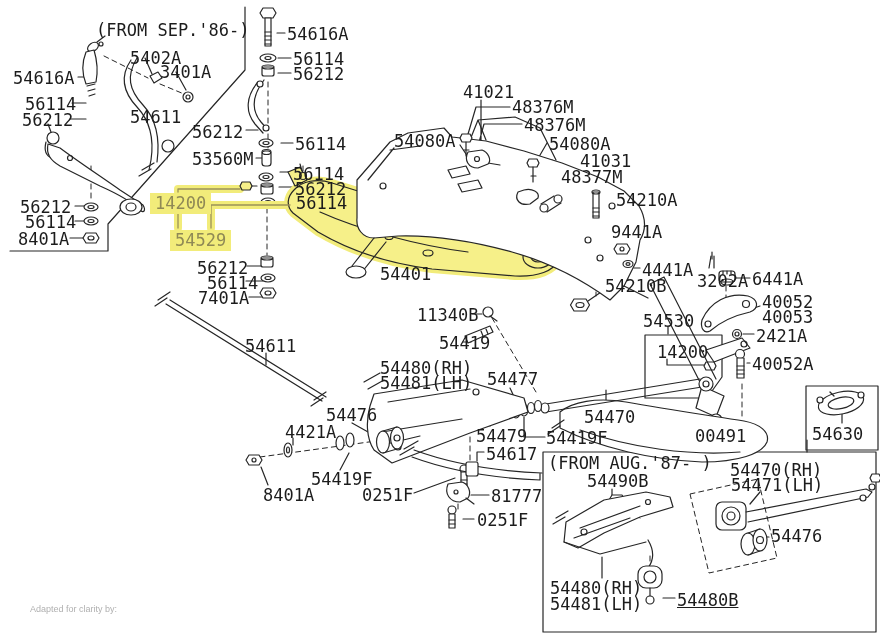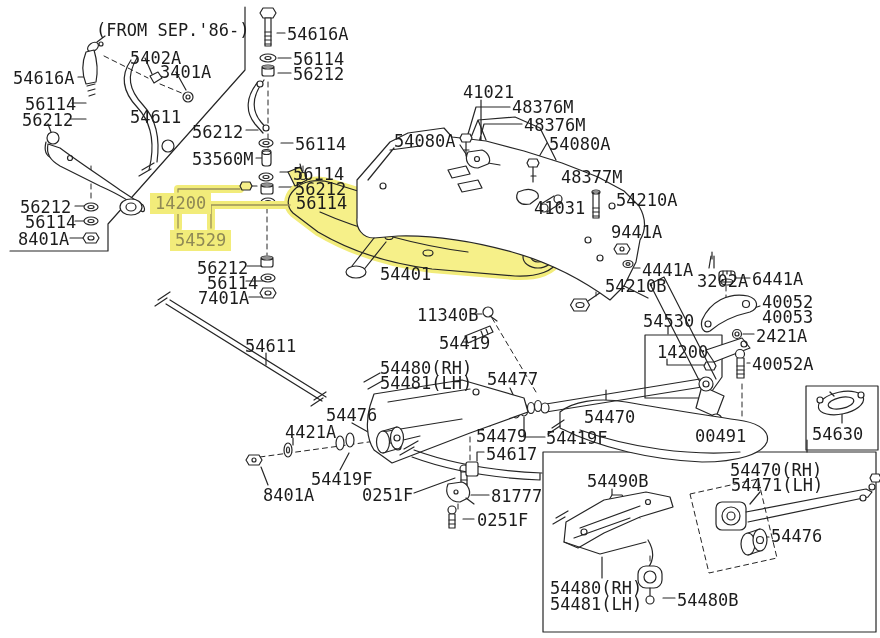--- a/index.html
+++ b/index.html
@@ -332,21 +332,21 @@
       <div class="lbl" style="left: 197px; top: 260px;">56212</div>
       <div class="lbl" style="left: 207px; top: 275px;">56114</div>
       <div class="lbl" style="left: 198px; top: 290px;">7401A</div>
       <div class="lbl" style="left: 245px; top: 338px;">54611</div>
       <div class="lbl" style="left: 380px; top: 266px;">54401</div>
       <div class="lbl" style="left: 463px; top: 84px;">41021</div>
       <div class="lbl" style="left: 512px; top: 99px;">48376M</div>
       <div class="lbl" style="left: 524px; top: 117px;">48376M</div>
       <div class="lbl" style="left: 394px; top: 133px;">54080A</div>
       <div class="lbl" style="left: 549px; top: 136px;">54080A</div>
-      <div class="lbl" style="left: 534px; top: 153px; margin-top: 47px;">41031</div>
+      <div class="lbl" style="left: 580px; top: 153px;">41031</div>
       <div class="lbl" style="left: 561px; top: 169px;">48377M</div>
       <div class="lbl" style="left: 616px; top: 192px; text-align: center;">54210A</div>
       <div class="lbl" style="left: 611px; top: 224px;">9441A</div>
       <div class="lbl" style="left: 642px; top: 262px;">4441A</div>
       <div class="lbl" style="left: 605px; top: 278px;">54210B</div>
       <div class="lbl" style="left: 417px; top: 307px;">11340B</div>
       <div class="lbl" style="left: 439px; top: 335px;">54419</div>
       <div class="lbl" style="left: 643px; top: 313px;">54530</div>
       <div class="lbl" style="left: 657px; top: 344px;">14200</div>
       <div class="lbl" style="left: 697px; top: 242px; margin-top: 31px;">3202A</div>
@@ -364,25 +364,27 @@
       <div class="lbl" style="left: 285px; top: 424px;">4421A</div>
       <div class="lbl" style="left: 311px; top: 471px;">54419F</div>
       <div class="lbl" style="left: 263px; top: 487px;">8401A</div>
       <div class="lbl" style="left: 362px; top: 487px;">0251F</div>
       <div class="lbl" style="left: 476px; top: 428px;">54479</div>
       <div class="lbl" style="left: 546px; top: 430px;">54419F</div>
       <div class="lbl" style="left: 486px; top: 446px;">54617</div>
       <div class="lbl" style="left: 491px; top: 488px;">81777</div>
       <div class="lbl" style="left: 477px; top: 512px;">0251F</div>
       <div class="lbl" style="left: 812px; top: 426px;">54630</div>
+      <div class="lbl" style="left: 548px; top: 455px;">(FROM AUG.'87-    )</div>
       <div class="lbl" style="left: 587px; top: 473px;">54490B</div>
       <div class="lbl" style="left: 730px; top: 462px;">54470(RH)</div>
       <div class="lbl" style="left: 731px; top: 477px;">54471(LH)</div>
       <div class="lbl" style="left: 771px; top: 528px;">54476</div>
       <div class="lbl" style="left: 550px; top: 580px;">54480(RH)</div>
       <div class="lbl" style="left: 550px; top: 596px;">54481(LH)</div>
-      <div class="lbl" style="left: 677px; top: 592px;">54480B</div>
+      <div class="lbl" style="left: 677px; top: 592px; text-decoration: underline;">54480B</div>
     </div>
 
 <div class="footer">
+  <div class="credit">Adapted for clarity by:</div>
 </div>
 
 </div>
 
 </body></html>

